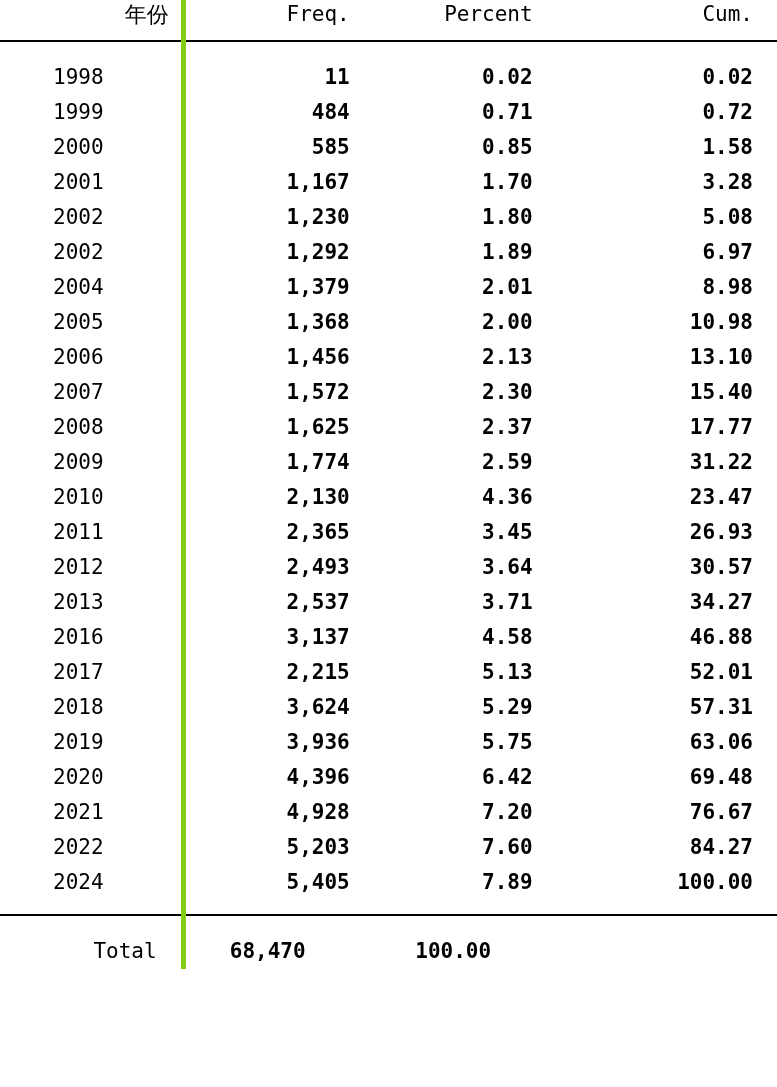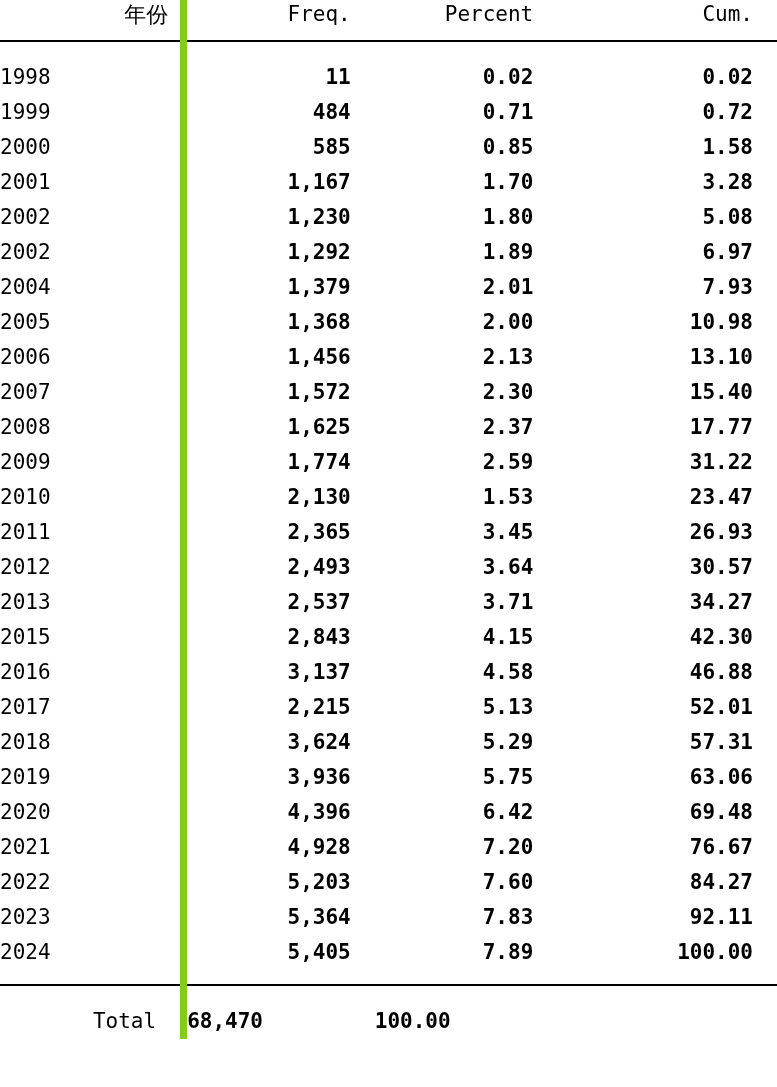--- a/index.html
+++ b/index.html
@@ -44,21 +44,21 @@
     font-family: "DejaVu Sans", "Liberation Sans", sans-serif;
     font-size: 22px;
   }
   .hdr .col-freq, .hdr .col-pct, .hdr .col-cum {
     text-align: right;
     padding-right: 24px;
   }
 
   
   .vline {
-    border-left: 7px solid #84cc16;
+    border-left: 5px solid #84cc16;
   }
 
   
   .hrule td {
     border-bottom: 2px solid #000000;
     height: 0;
     font-size: 0;
     line-height: 0;
   }
   .hrule .col-cat { border-bottom: 2px solid #000000; }
@@ -72,21 +72,21 @@
     height: 14px;
     font-size: 0;
     line-height: 0;
   }
 
   .data-row td {
     height: 35px;
     vertical-align: middle;
   }
   .data-row .col-cat {
-    text-align: left;
+    text-align: center;
     padding-right: 24px;
     font-weight: normal;
   }
   .data-row .col-freq,
   .data-row .col-pct,
   .data-row .col-cum {
     text-align: right;
     padding-right: 24px;
     font-weight: bold;
   }
@@ -95,21 +95,21 @@
     height: 35px;
     vertical-align: middle;
   }
   .total-row .col-cat {
     text-align: right;
     padding-right: 24px;
     font-weight: normal;
   }
   .total-row .col-freq,
   .total-row .col-pct {
-    text-align: left;
+    text-align: center;
     padding-right: 24px;
     font-weight: bold;
   }
 </style>
 </head>
 <body>
 
 <table class="freq-table">
   <colgroup>
     <col class="col-cat">
@@ -169,21 +169,21 @@
       <tr class="data-row">
         <td class="col-cat">2002</td>
         <td class="col-freq vline">1,292</td>
         <td class="col-pct">1.89</td>
         <td class="col-cum">6.97</td>
       </tr>
       <tr class="data-row">
         <td class="col-cat">2004</td>
         <td class="col-freq vline">1,379</td>
         <td class="col-pct">2.01</td>
-        <td class="col-cum">7.93</td>
+        <td class="col-cum">8.98</td>
       </tr>
       <tr class="data-row">
         <td class="col-cat">2005</td>
         <td class="col-freq vline">1,368</td>
         <td class="col-pct">2.00</td>
         <td class="col-cum">10.98</td>
       </tr>
       <tr class="data-row">
         <td class="col-cat">2006</td>
         <td class="col-freq vline">1,456</td>
@@ -204,21 +204,21 @@
       </tr>
       <tr class="data-row">
         <td class="col-cat">2009</td>
         <td class="col-freq vline">1,774</td>
         <td class="col-pct">2.59</td>
         <td class="col-cum">31.22</td>
       </tr>
       <tr class="data-row">
         <td class="col-cat">2010</td>
         <td class="col-freq vline">2,130</td>
-        <td class="col-pct">1.53</td>
+        <td class="col-pct">4.36</td>
         <td class="col-cum">23.47</td>
       </tr>
       <tr class="data-row">
         <td class="col-cat">2011</td>
         <td class="col-freq vline">2,365</td>
         <td class="col-pct">3.45</td>
         <td class="col-cum">26.93</td>
       </tr>
       <tr class="data-row">
         <td class="col-cat">2012</td>
@@ -226,26 +226,20 @@
         <td class="col-pct">3.64</td>
         <td class="col-cum">30.57</td>
       </tr>
       <tr class="data-row">
         <td class="col-cat">2013</td>
         <td class="col-freq vline">2,537</td>
         <td class="col-pct">3.71</td>
         <td class="col-cum">34.27</td>
       </tr>
       <tr class="data-row">
-        <td class="col-cat">2015</td>
-        <td class="col-freq vline">2,843</td>
-        <td class="col-pct">4.15</td>
-        <td class="col-cum">42.30</td>
-      </tr>
-      <tr class="data-row">
         <td class="col-cat">2016</td>
         <td class="col-freq vline">3,137</td>
         <td class="col-pct">4.58</td>
         <td class="col-cum">46.88</td>
       </tr>
       <tr class="data-row">
         <td class="col-cat">2017</td>
         <td class="col-freq vline">2,215</td>
         <td class="col-pct">5.13</td>
         <td class="col-cum">52.01</td>
@@ -272,26 +266,20 @@
         <td class="col-cat">2021</td>
         <td class="col-freq vline">4,928</td>
         <td class="col-pct">7.20</td>
         <td class="col-cum">76.67</td>
       </tr>
       <tr class="data-row">
         <td class="col-cat">2022</td>
         <td class="col-freq vline">5,203</td>
         <td class="col-pct">7.60</td>
         <td class="col-cum">84.27</td>
-      </tr>
-      <tr class="data-row">
-        <td class="col-cat">2023</td>
-        <td class="col-freq vline">5,364</td>
-        <td class="col-pct">7.83</td>
-        <td class="col-cum">92.11</td>
       </tr>
       <tr class="data-row">
         <td class="col-cat">2024</td>
         <td class="col-freq vline">5,405</td>
         <td class="col-pct">7.89</td>
         <td class="col-cum">100.00</td>
       </tr>
       <tr class="spacer-small">
         <td class="col-cat"></td>
         <td class="col-freq vline"></td>

